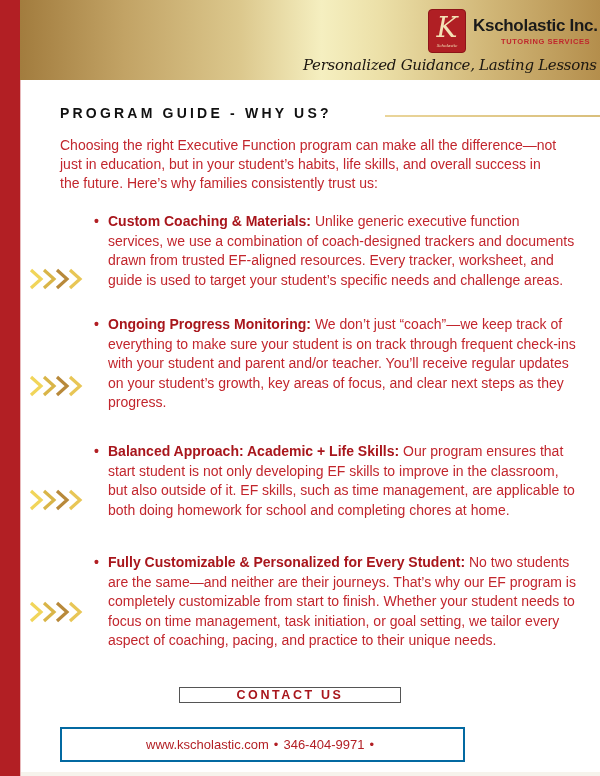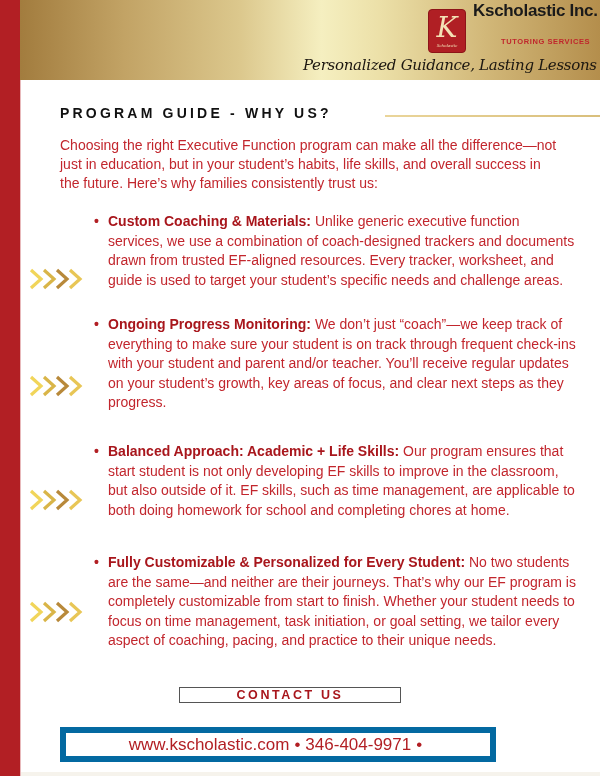--- a/index.html
+++ b/index.html
@@ -13,21 +13,21 @@
     position: absolute; left: 20px; top: 0; width: 580px; height: 80px;
     background: linear-gradient(90deg, #a27c3e 0%, #c2a365 18%, #dcc88d 38%, #f5efc0 52%, #ece0a8 62%, #d2b879 80%, #b48e4c 100%);
   }
   .logo-box {
     position: absolute; left: 408px; top: 9px; width: 38px; height: 44px;
     background: #b01f24; border-radius: 4px; border: 1px solid #8d1418;
     display: flex; flex-direction: column; align-items: center; justify-content: center;
   }
   .logo-k { font-family: "DejaVu Serif", serif; font-style: italic; color: #f3e2b5; font-size: 28px; line-height: 30px; }
   .logo-sub { font-family: "Liberation Serif", serif; font-style: italic; color: #f3e2b5; font-size: 5px; line-height: 6px; }
-  .brand-name { position: absolute; left: 453px; top: 1px; font-size: 17px; font-weight: bold; color: #1a1a1a; letter-spacing: -0.3px; }
+  .brand-name { position: absolute; left: 453px; top: 16px; font-size: 17px; font-weight: bold; color: #1a1a1a; letter-spacing: -0.3px; }
   .brand-sub { position: absolute; left: 481px; top: 37px; font-size: 7.5px; font-weight: bold; color: #c0262c; letter-spacing: 0.6px; }
   .tagline { position: absolute; left: 283px; top: 56px; font-family: "DejaVu Serif", serif; font-style: italic; font-size: 15px; color: #1b1610; letter-spacing: -0.3px; }
 
   .section-title { position: absolute; left: 60px; top: 105px; font-size: 14px; font-weight: bold; color: #111; letter-spacing: 3.2px; }
   .title-rule { position: absolute; left: 385px; top: 115px; width: 215px; height: 2px; background: linear-gradient(90deg, #ead59a, #d9bf7c); }
 
   .intro { position: absolute; left: 60px; top: 136px; width: 500px; font-size: 14px; line-height: 19px; color: #c2262d; }
 
   .bullet { position: absolute; left: 108px; width: 470px; font-size: 14px; line-height: 19.6px; color: #c2262d; }
   .bullet::before { content: "•"; position: absolute; left: -14px; top: 0; color: #b21f24; font-weight: bold; }
@@ -40,23 +40,23 @@
   .chevrons { position: absolute; left: 29px; width: 56px; height: 22px; }
   .c1 { top: 268px; } .c2 { top: 375px; } .c3 { top: 489px; } .c4 { top: 601px; }
 
   .contact-btn {
     position: absolute; left: 179px; top: 687px; width: 222px; height: 16px;
     border: 1.5px solid #555; background: #fff;
     display: flex; align-items: center; justify-content: center;
     font-size: 12.5px; font-weight: bold; color: #a8161c; letter-spacing: 2.6px; cursor: pointer;
   }
   .footer-box {
-    position: absolute; left: 60px; top: 727px; width: 436px; height: 35px;
-    border: 6px solid #0369a1; display: flex; align-items: center; justify-content: center;
-    font-size: 17px; color: #b21f24; white-space: nowrap;
+    position: absolute; left: 60px; top: 727px; width: 405px; height: 35px;
+    border: 2px solid #0369a1; display: flex; align-items: center; justify-content: center;
+    font-size: 13px; color: #b21f24; white-space: nowrap;
   }
   .footer-box .sep { margin: 0 5px; }
   .bottom-line { position: absolute; left: 21px; top: 772px; width: 579px; height: 4px; background: #f6f3ec; }
 </style>
 </head>
 <body>
 
 <div class="red-bar"></div>
 <div class="red-bar-edge"></div>
 

